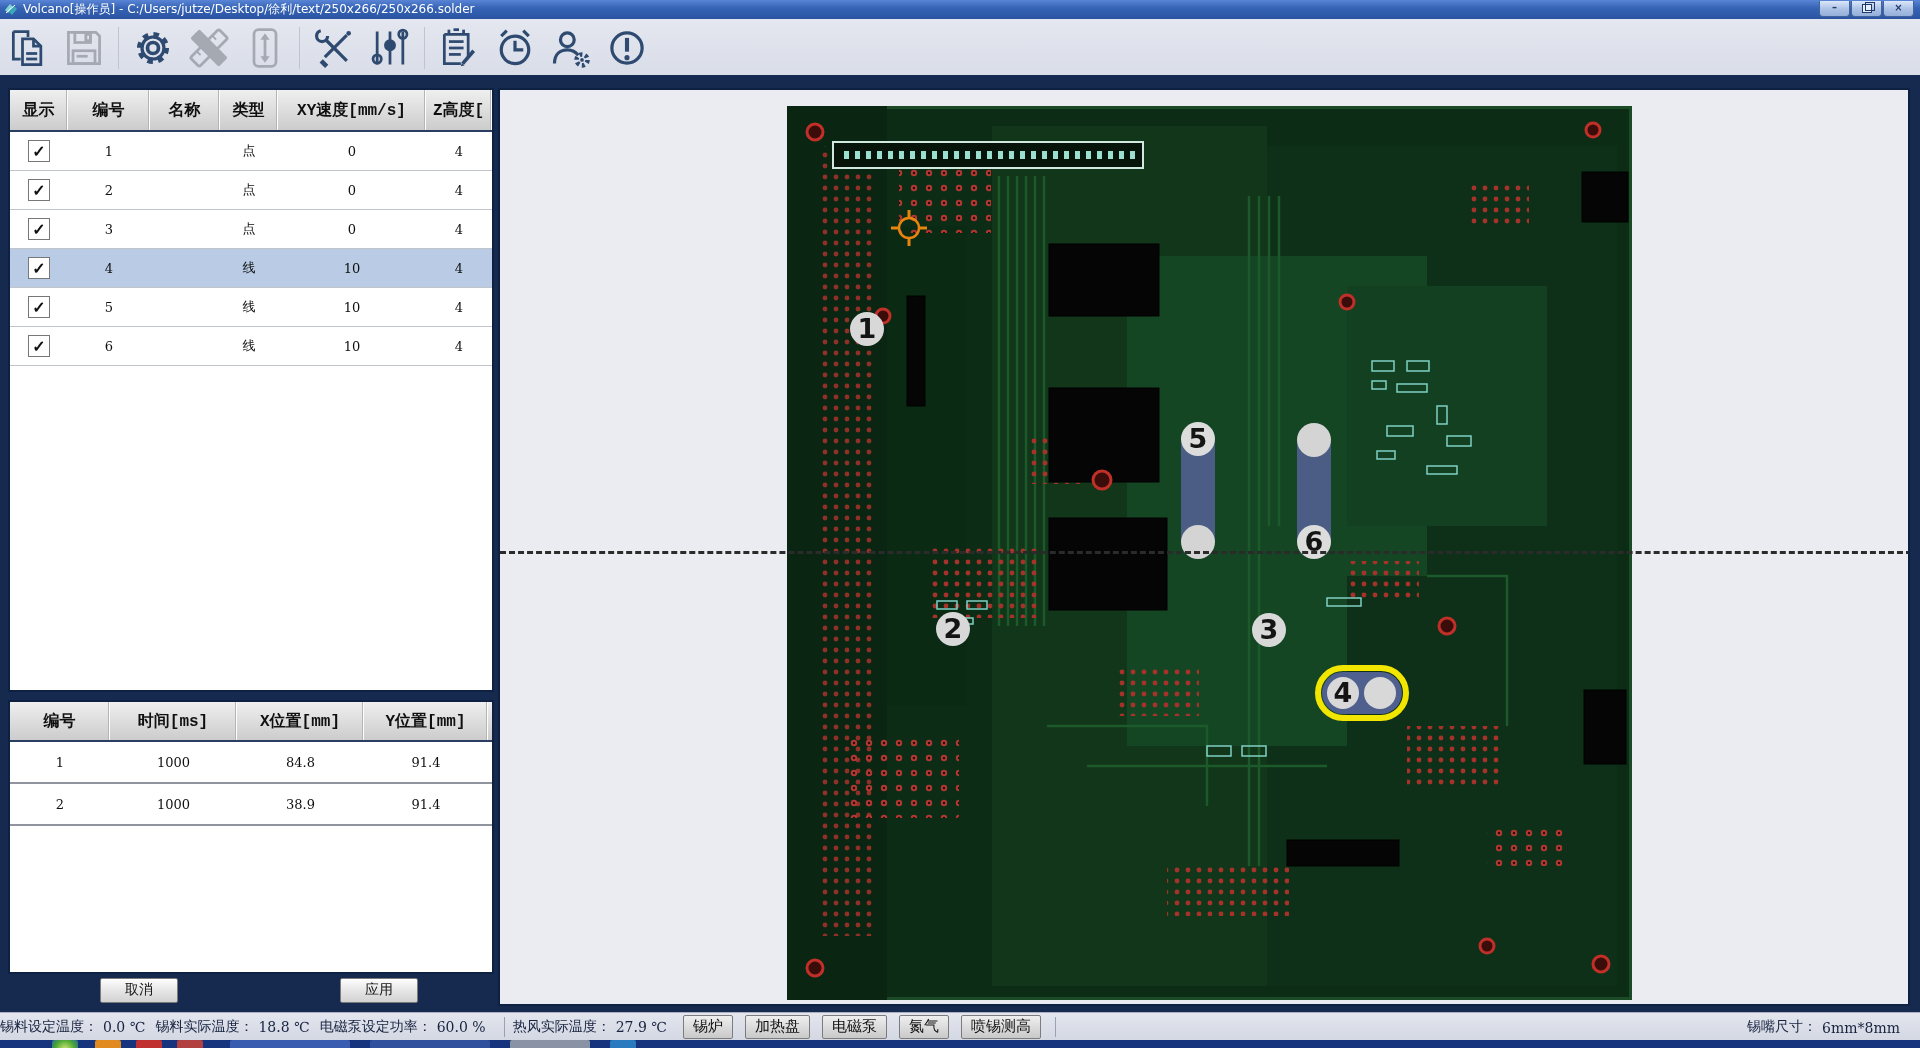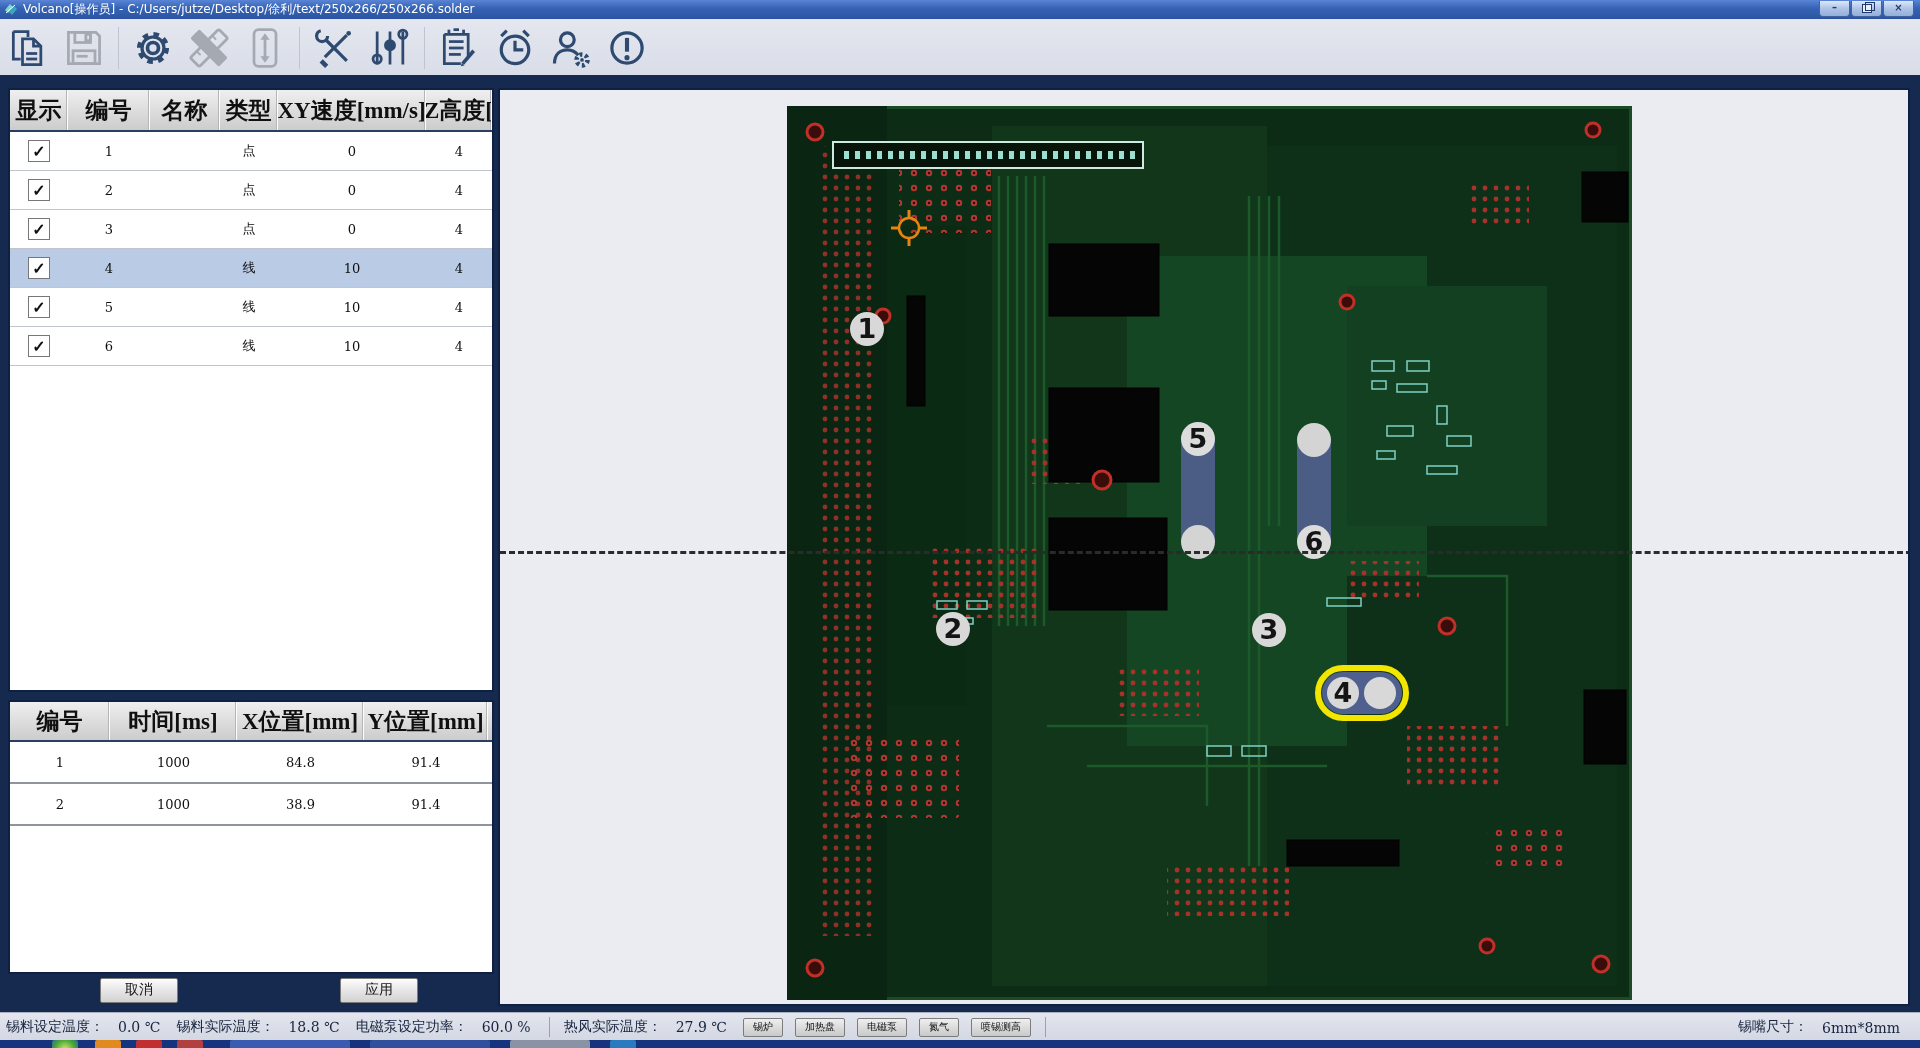--- a/index.html
+++ b/index.html
@@ -30,22 +30,22 @@
   .tb-sep{width:1px;height:42px;background:#bfc4d2;margin:0 6px;}
 
   
   .workspace{position:absolute;left:0;top:75px;width:1920px;height:937px;background:#16294e;}
 
   .panel-table{position:absolute;background:#fff;border:2px solid #0f2142;}
   #program-table{left:8px;top:13px;width:482px;height:600px;}
   #point-table{left:8px;top:625px;width:482px;height:270px;}
 
   .grid-head{display:grid;background:linear-gradient(#efefef,#cccccc);
-    border-bottom:2px solid #2a3e63;font-weight:bold;font-size:23px;color:#101010;
-    font-family:Liberation Serif, serif;}
+    border-bottom:2px solid #2a3e63;font-weight:bold;font-size:16px;color:#101010;
+    font-family:Liberation Mono, monospace;}
   .grid-head > div{display:flex;align-items:center;justify-content:center;
     border-right:1px solid #fdfdfd;box-shadow:inset -1px 0 0 #b5b5b5;overflow:hidden;white-space:nowrap;}
   .prog-cols{grid-template-columns:58px 82px 70px 58px 148px 1fr;height:40px;}
   .pt-cols{grid-template-columns:100px 127px 127px 124px;height:38px;}
 
   .grid-row{display:grid;align-items:center;font-size:13px;color:#101010;
     font-family:"DejaVu Serif",serif;background:#fff;}
   .prog-row{grid-template-columns:58px 82px 70px 58px 148px 1fr;height:38px;border-bottom:1px solid #c0c4cc;}
   .pt-row{grid-template-columns:100px 127px 127px 124px;height:40px;border-bottom:2px solid #8f949e;}
   .grid-row > div{text-align:center;overflow:hidden;}
@@ -64,25 +64,25 @@
     background:#ebecf2;border:2px solid #0f2142;box-sizing:border-box;overflow:hidden;}
   .pcb-wrap{position:absolute;left:287px;top:16px;width:845px;height:894px;}
   .dash-line{position:absolute;left:0;top:461px;width:1412px;height:0;
     border-top:3px dashed #2b2b2b;z-index:5;}
 
   
   .statusbar{position:absolute;left:0;top:1012px;width:1920px;height:28px;
     background:linear-gradient(#e3e6ee,#d3d7e2);border-top:1px solid #aab0c0;
     display:flex;align-items:center;font-size:14px;color:#17233f;
     font-family:"DejaVu Serif",serif;}
-  .sb-label{margin-left:6px;white-space:nowrap;}
-  .sb-val{margin-left:14px;margin-right:10px;white-space:nowrap;}
+  .sb-label{white-space:nowrap;}
+  .sb-val{margin-left:5px;margin-right:10px;white-space:nowrap;}
   .sb-sep{width:1px;height:20px;background:#9aa1b2;margin:0 8px;}
   .sb-btn{margin:0 6px;padding:1px 9px 2px;background:linear-gradient(#efefef,#c9c9c9);
-    border:1px solid #7c7c7c;border-radius:2px;font-size:10px;color:#111;white-space:nowrap;
+    border:1px solid #7c7c7c;border-radius:2px;font-size:15px;color:#111;white-space:nowrap;
     font-family:"DejaVu Sans",sans-serif;}
   .sb-right{margin-left:auto;display:flex;align-items:flex-end;margin-right:10px;}
 
   
   .taskbar{position:absolute;left:0;top:1040px;width:1920px;height:8px;background:#16337e;overflow:hidden;}
   .tk{position:absolute;top:0;height:8px;border-radius:2px 2px 0 0;}
 </style>
 </head>
 <body>
 

